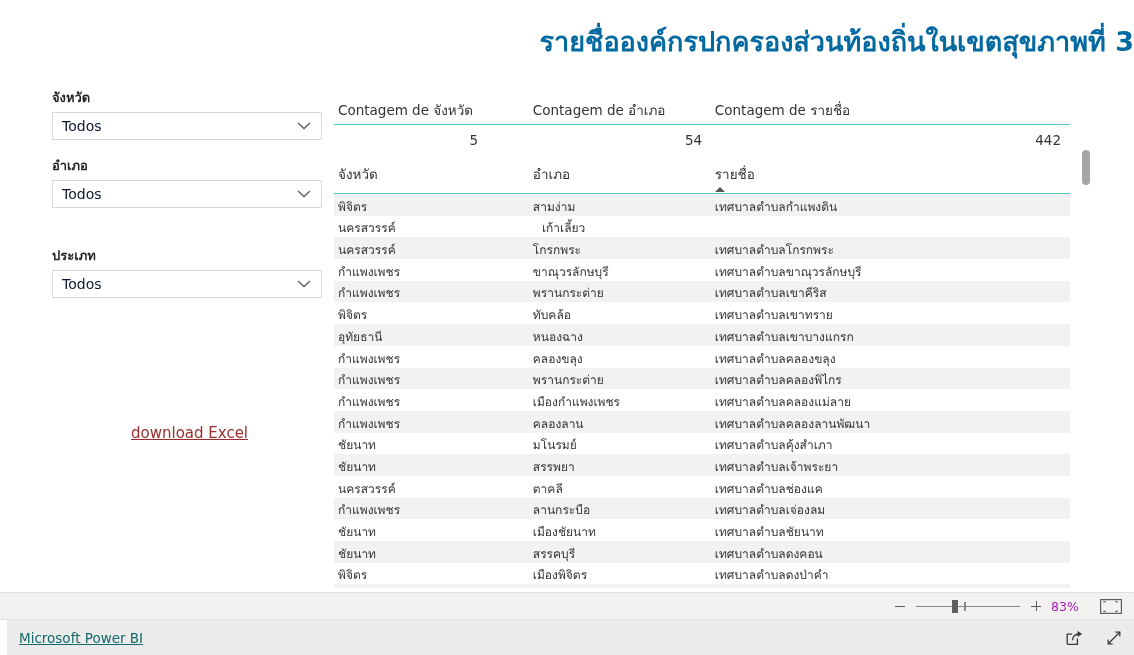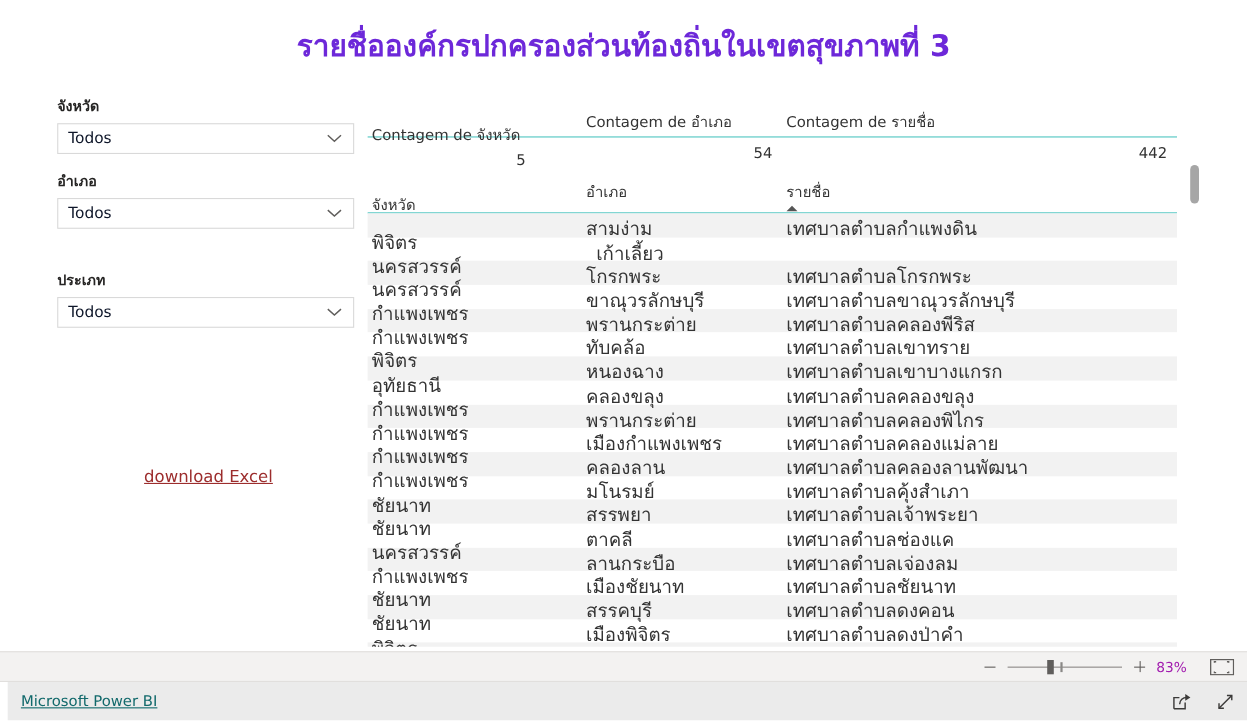--- a/index.html
+++ b/index.html
@@ -24,24 +24,24 @@
     height: 592px;
     background: #ffffff;
     overflow: hidden;
   }
 
   
   #page-title {
     position: absolute;
     left: 0; top: 20px;
     width: 1134px;
-    text-align: center;
+    text-align: right;
     font-size: 27px;
     font-weight: bold;
-    color: #6d28d9;
+    color: #0369a1;
     letter-spacing: 0px;
     white-space: nowrap;
   }
 
   
   #slicer-panel {
     position: absolute;
     left: 52px; top: 90px;
     width: 270px;
   }
@@ -100,21 +100,21 @@
     width: 736px;
     height: 498px;
     overflow: hidden;
   }
 
   .grid-row {
     display: flex;
     width: 736px;
     box-sizing: border-box;
   }
-  .c1 { width: 162px; box-sizing: border-box; padding-left: 4px; margin-top: 12px; }
+  .c1 { width: 162px; box-sizing: border-box; padding-left: 4px; }
   .c2 { width: 193px; box-sizing: border-box; padding-left: 4px; margin-left: 42px; }
   .c3 { width: 381px; box-sizing: border-box; padding-left: 4px; }
 
   
   #summary-head {
     height: 34px;
     align-items: flex-start;
     padding-top: 9px;
     font-size: 13.5px;
     color: #333333;
@@ -155,22 +155,22 @@
     border-left: 5px solid transparent;
     border-right: 5px solid transparent;
     border-bottom: 5px solid #555555;
     margin-top: 2px;
   }
 
   
   #table-body { width: 736px; }
   .data-row {
     height: 21.7px;
-    align-items: flex-start;
-    font-size: 17px;
+    align-items: flex-end;
+    font-size: 12px;
     color: #333333;
     white-space: nowrap;
   }
   .data-row.alt { background: #f2f2f2; }
 
   
   #table-scrollbar {
     position: absolute;
     right: 44px;
     top: 150px;
@@ -390,21 +390,21 @@
           <div class="c3">เทศบาลตำบลโกรกพระ</div>
         </div>
         <div class="grid-row data-row">
           <div class="c1">กำแพงเพชร</div>
           <div class="c2">ขาณุวรลักษบุรี</div>
           <div class="c3">เทศบาลตำบลขาณุวรลักษบุรี</div>
         </div>
         <div class="grid-row data-row alt">
           <div class="c1">กำแพงเพชร</div>
           <div class="c2">พรานกระต่าย</div>
-          <div class="c3">เทศบาลตำบลคลองพีริส</div>
+          <div class="c3">เทศบาลตำบลเขาคีริส</div>
         </div>
         <div class="grid-row data-row">
           <div class="c1">พิจิตร</div>
           <div class="c2">ทับคล้อ</div>
           <div class="c3">เทศบาลตำบลเขาทราย</div>
         </div>
         <div class="grid-row data-row alt">
           <div class="c1">อุทัยธานี</div>
           <div class="c2">หนองฉาง</div>
           <div class="c3">เทศบาลตำบลเขาบางแกรก</div>

